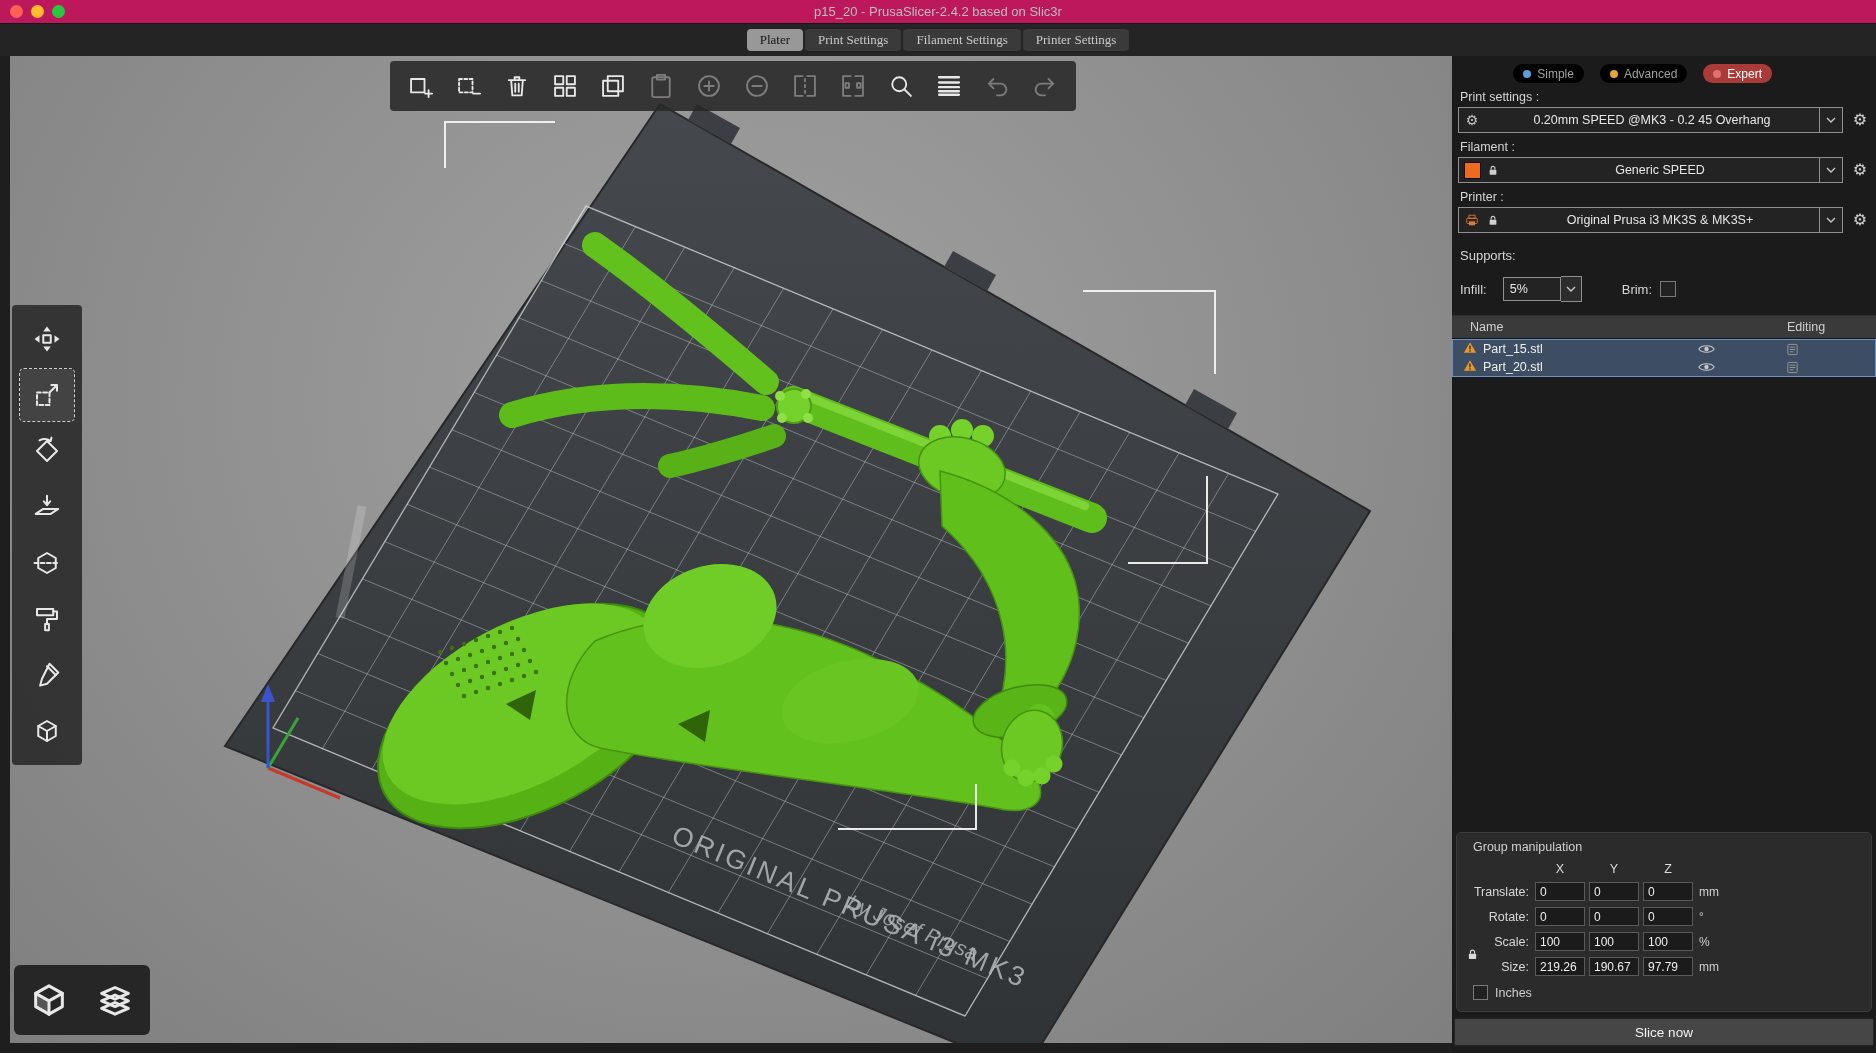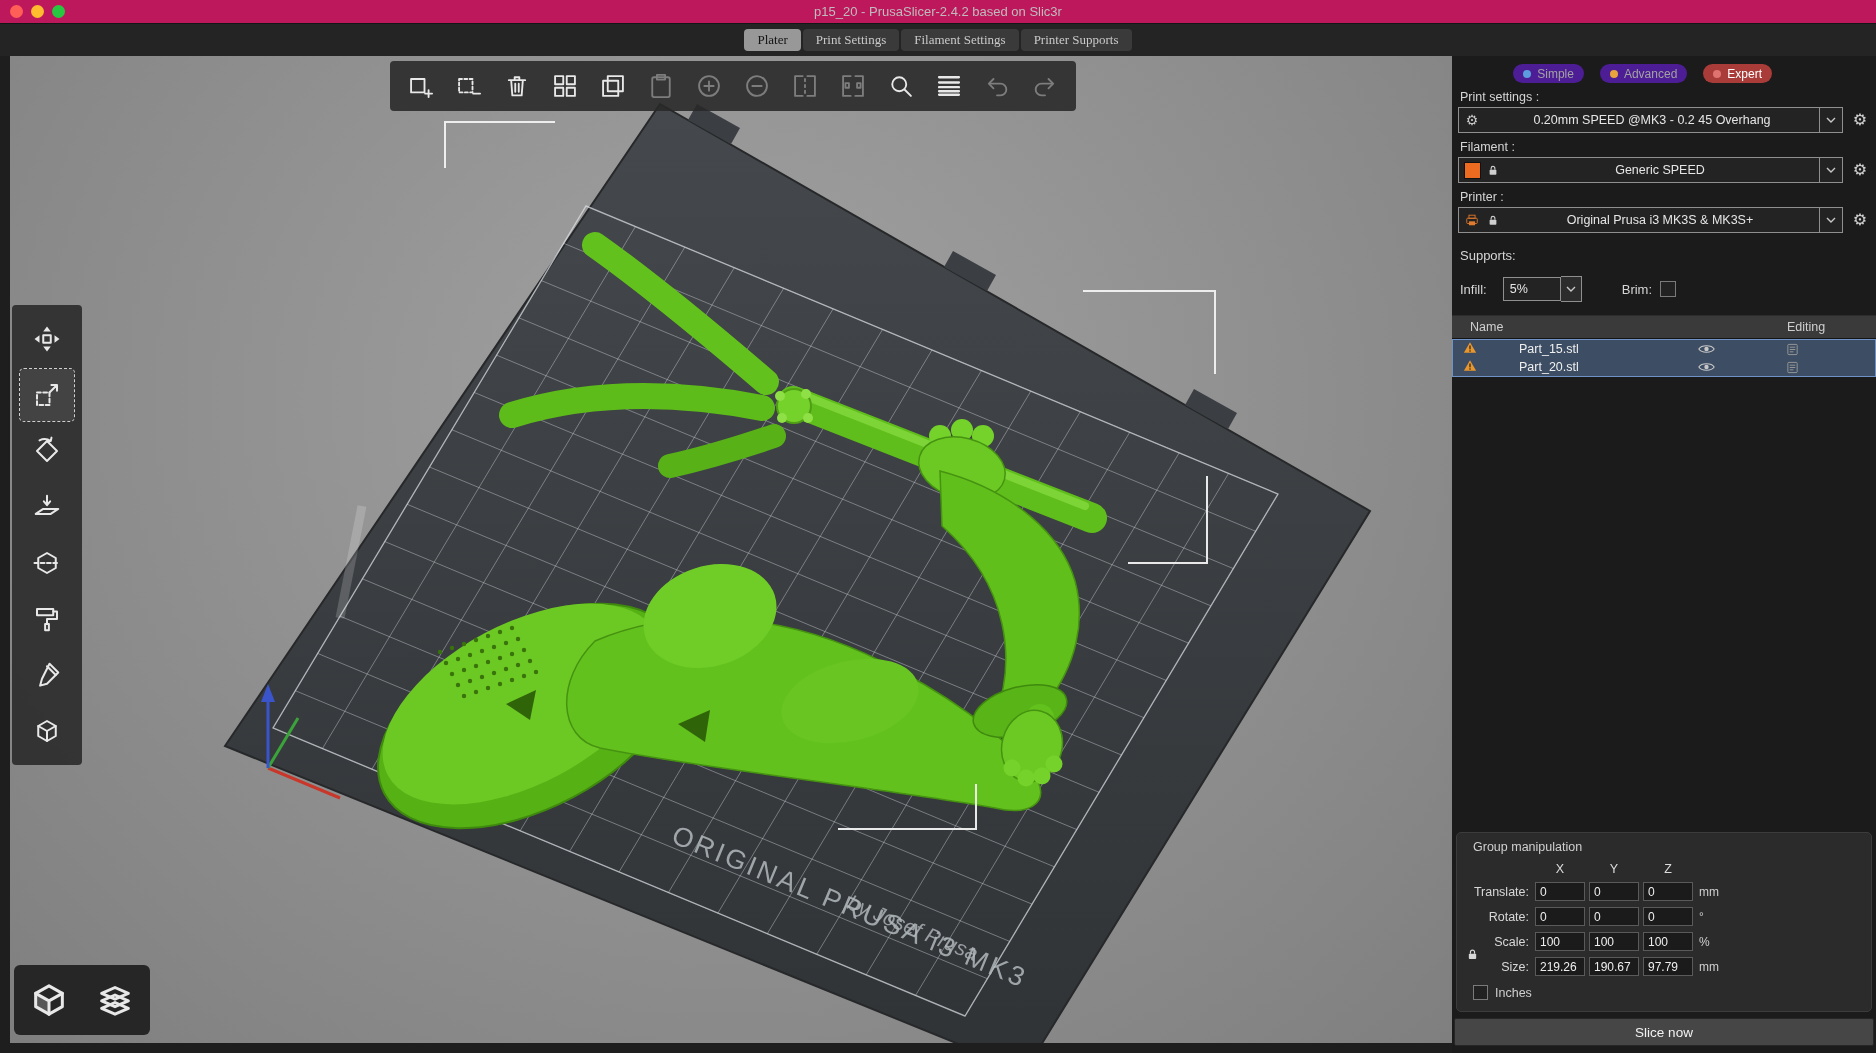--- a/index.html
+++ b/index.html
@@ -38,21 +38,21 @@
   .li.active{outline:1px dashed #d0d0d0;background:rgba(255,255,255,.08);}
 
   
   .vtg{position:absolute;left:4px;bottom:8px;display:flex;gap:8px;padding:6px;background:rgba(30,30,30,.92);border-radius:6px;}
   .vi{width:58px;height:58px;display:flex;align-items:center;justify-content:center;}
   .vi svg{stroke:#e8e8e8;fill:none;stroke-width:1.8;stroke-linecap:round;stroke-linejoin:round;}
 
   
   .sidebar{position:absolute;left:1452px;top:56px;width:424px;height:997px;background:#1b1b1b;color:#d6d6d6;font-size:13px;}
   .modes{display:flex;justify-content:flex-end;gap:16px;margin:8px 104px 0 0;}
-  .pill{height:19px;padding:0 10px;border-radius:10px;background:#4c1d95;color:#a2a2a2;font-size:12px;display:flex;align-items:center;gap:6px;}
+  .pill{height:19px;padding:0 10px;border-radius:10px;background:#000000;color:#a2a2a2;font-size:12px;display:flex;align-items:center;gap:6px;}
   .pill .dot{width:8px;height:8px;border-radius:50%;}
   .dot.simple{background:#5c9edd}.dot.advanced{background:#e8a33d}.dot.expert{background:#e0736f}
   .pill.expert{background:#a93c38;color:#fff;}
 
   .slbl{margin:7px 0 3px 8px;font-size:12.5px;color:#d5d5d5;}
   .preset-row{display:flex;align-items:center;gap:7px;margin:0 6px;}
   .combo{height:24px;border:1px solid #8f8f8f;background:#232323;display:flex;align-items:center;flex:1;min-width:0;}
   .combo .cicon{width:26px;display:flex;justify-content:center;align-items:center;flex:none;}
   .combo .ctext{flex:1;text-align:center;font-size:12.5px;color:#e6e6e6;white-space:nowrap;overflow:hidden;}
   .combo .ctext.left{text-align:left;padding-left:8px;}
@@ -64,21 +64,21 @@
   .inf-row{display:flex;align-items:center;margin:13px 8px 0 8px;}
   .mini{width:50px;height:22px;border:1px solid #8f8f8f;background:#232323;display:flex;align-items:center;padding-left:6px;font-size:12.5px;color:#e6e6e6;}
   .sq{width:20px;height:24px;border:1px solid #8f8f8f;border-left:none;background:#2c2c2c;display:flex;align-items:center;justify-content:center;}
   .cb{width:14px;height:14px;background:#222;border:1px solid #7a7a7a;display:inline-block;}
 
   .olh{display:flex;align-items:center;height:22px;background:#3a3a3a;margin-top:13px;border-top:1px solid #2c2c2c;border-bottom:1px solid #141414;font-size:12.5px;color:#cfcfcf;}
   .olh .h-name{flex:1;padding-left:18px;}
   .olh .h-edit{width:140px;text-align:center;}
   .olrows{border:1px solid #6f93c6;background:#3d4d63;}
   .olrow{display:flex;align-items:center;height:18px;font-size:12.5px;color:#f0f0f0;padding-left:10px;}
-  .olrow .rname{flex:1;padding-left:6px;margin-left:36px;}
+  .olrow .rname{flex:1;padding-left:6px;}
   .olrow .eye{width:22px;margin-right:66px;display:flex;justify-content:center;}
   .olrow .editic{width:18px;margin-right:74px;display:flex;justify-content:center;}
 
   .gpanel{position:absolute;left:4px;right:4px;top:776px;height:178px;background:#2b2b2b;border:1px solid #3c3c3c;border-radius:5px;}
   .gtitle{margin:7px 0 0 16px;font-size:12.5px;color:#cfcfcf;}
   .ggrid{display:grid;grid-template-columns:66px 50px 50px 50px 30px;gap:4px;padding-left:8px;align-items:center;}
   .gaxes{margin-top:8px;text-align:center;font-size:12.5px;color:#dcdcdc;}
   .grow{margin-top:6px;}
   .glabel{text-align:right;font-size:12.5px;color:#d8d8d8;padding-right:2px;}
   input.num{width:100%;box-sizing:border-box;height:19px;background:#1b1b1b;border:1px solid #5a5a5a;color:#eee;font-size:12px;padding:0 4px;font-family:inherit;}
@@ -100,21 +100,21 @@
       <span class="light yellow"></span>
       <span class="light green"></span>
     </div>
     <span class="wtitle">p15_20 - PrusaSlicer-2.4.2 based on Slic3r</span>
   </div>
 
   <div class="tabbar">
     <div class="tab active">Plater</div>
     <div class="tab">Print Settings</div>
     <div class="tab">Filament Settings</div>
-    <div class="tab">Printer Supports</div>
+    <div class="tab">Printer Settings</div>
   </div>
 
   <div class="viewport">
     <svg class="scene" viewBox="0 0 1442 987">
       <defs>
         <linearGradient id="plateg" x1="0" y1="0" x2="0" y2="1">
           <stop offset="0" stop-color="#45484c"></stop>
             <stop offset="1" stop-color="#303336"></stop>
         </linearGradient>
       </defs>

